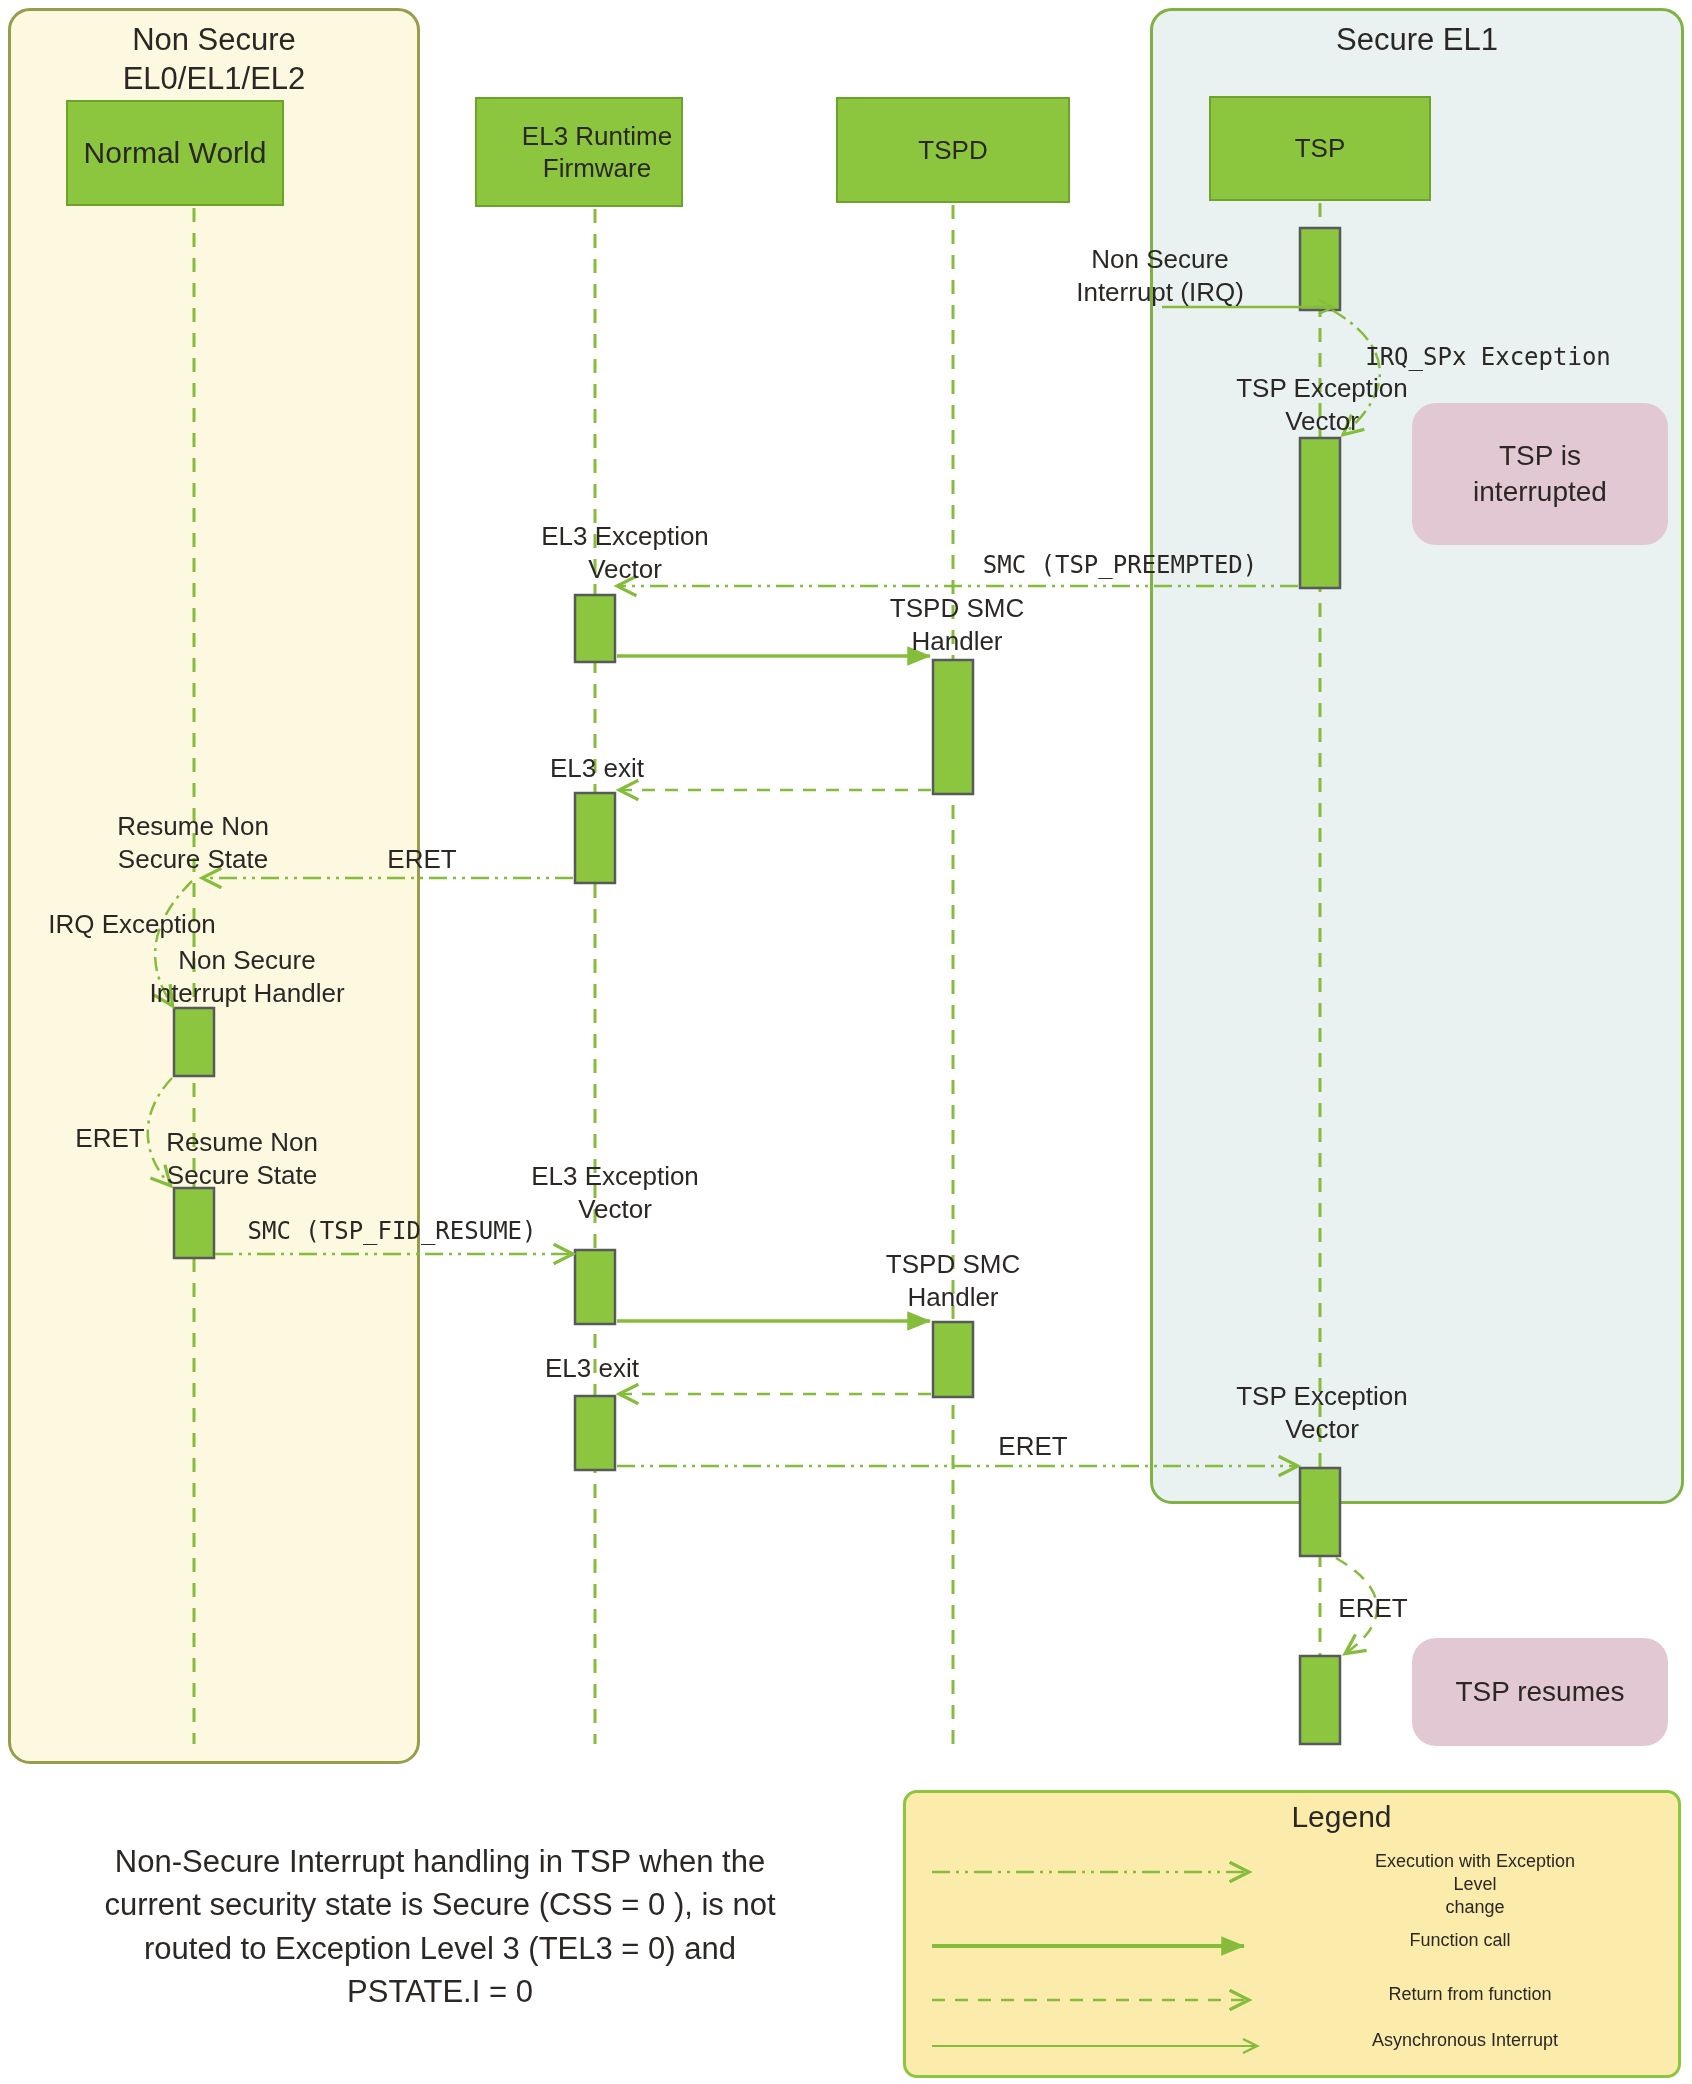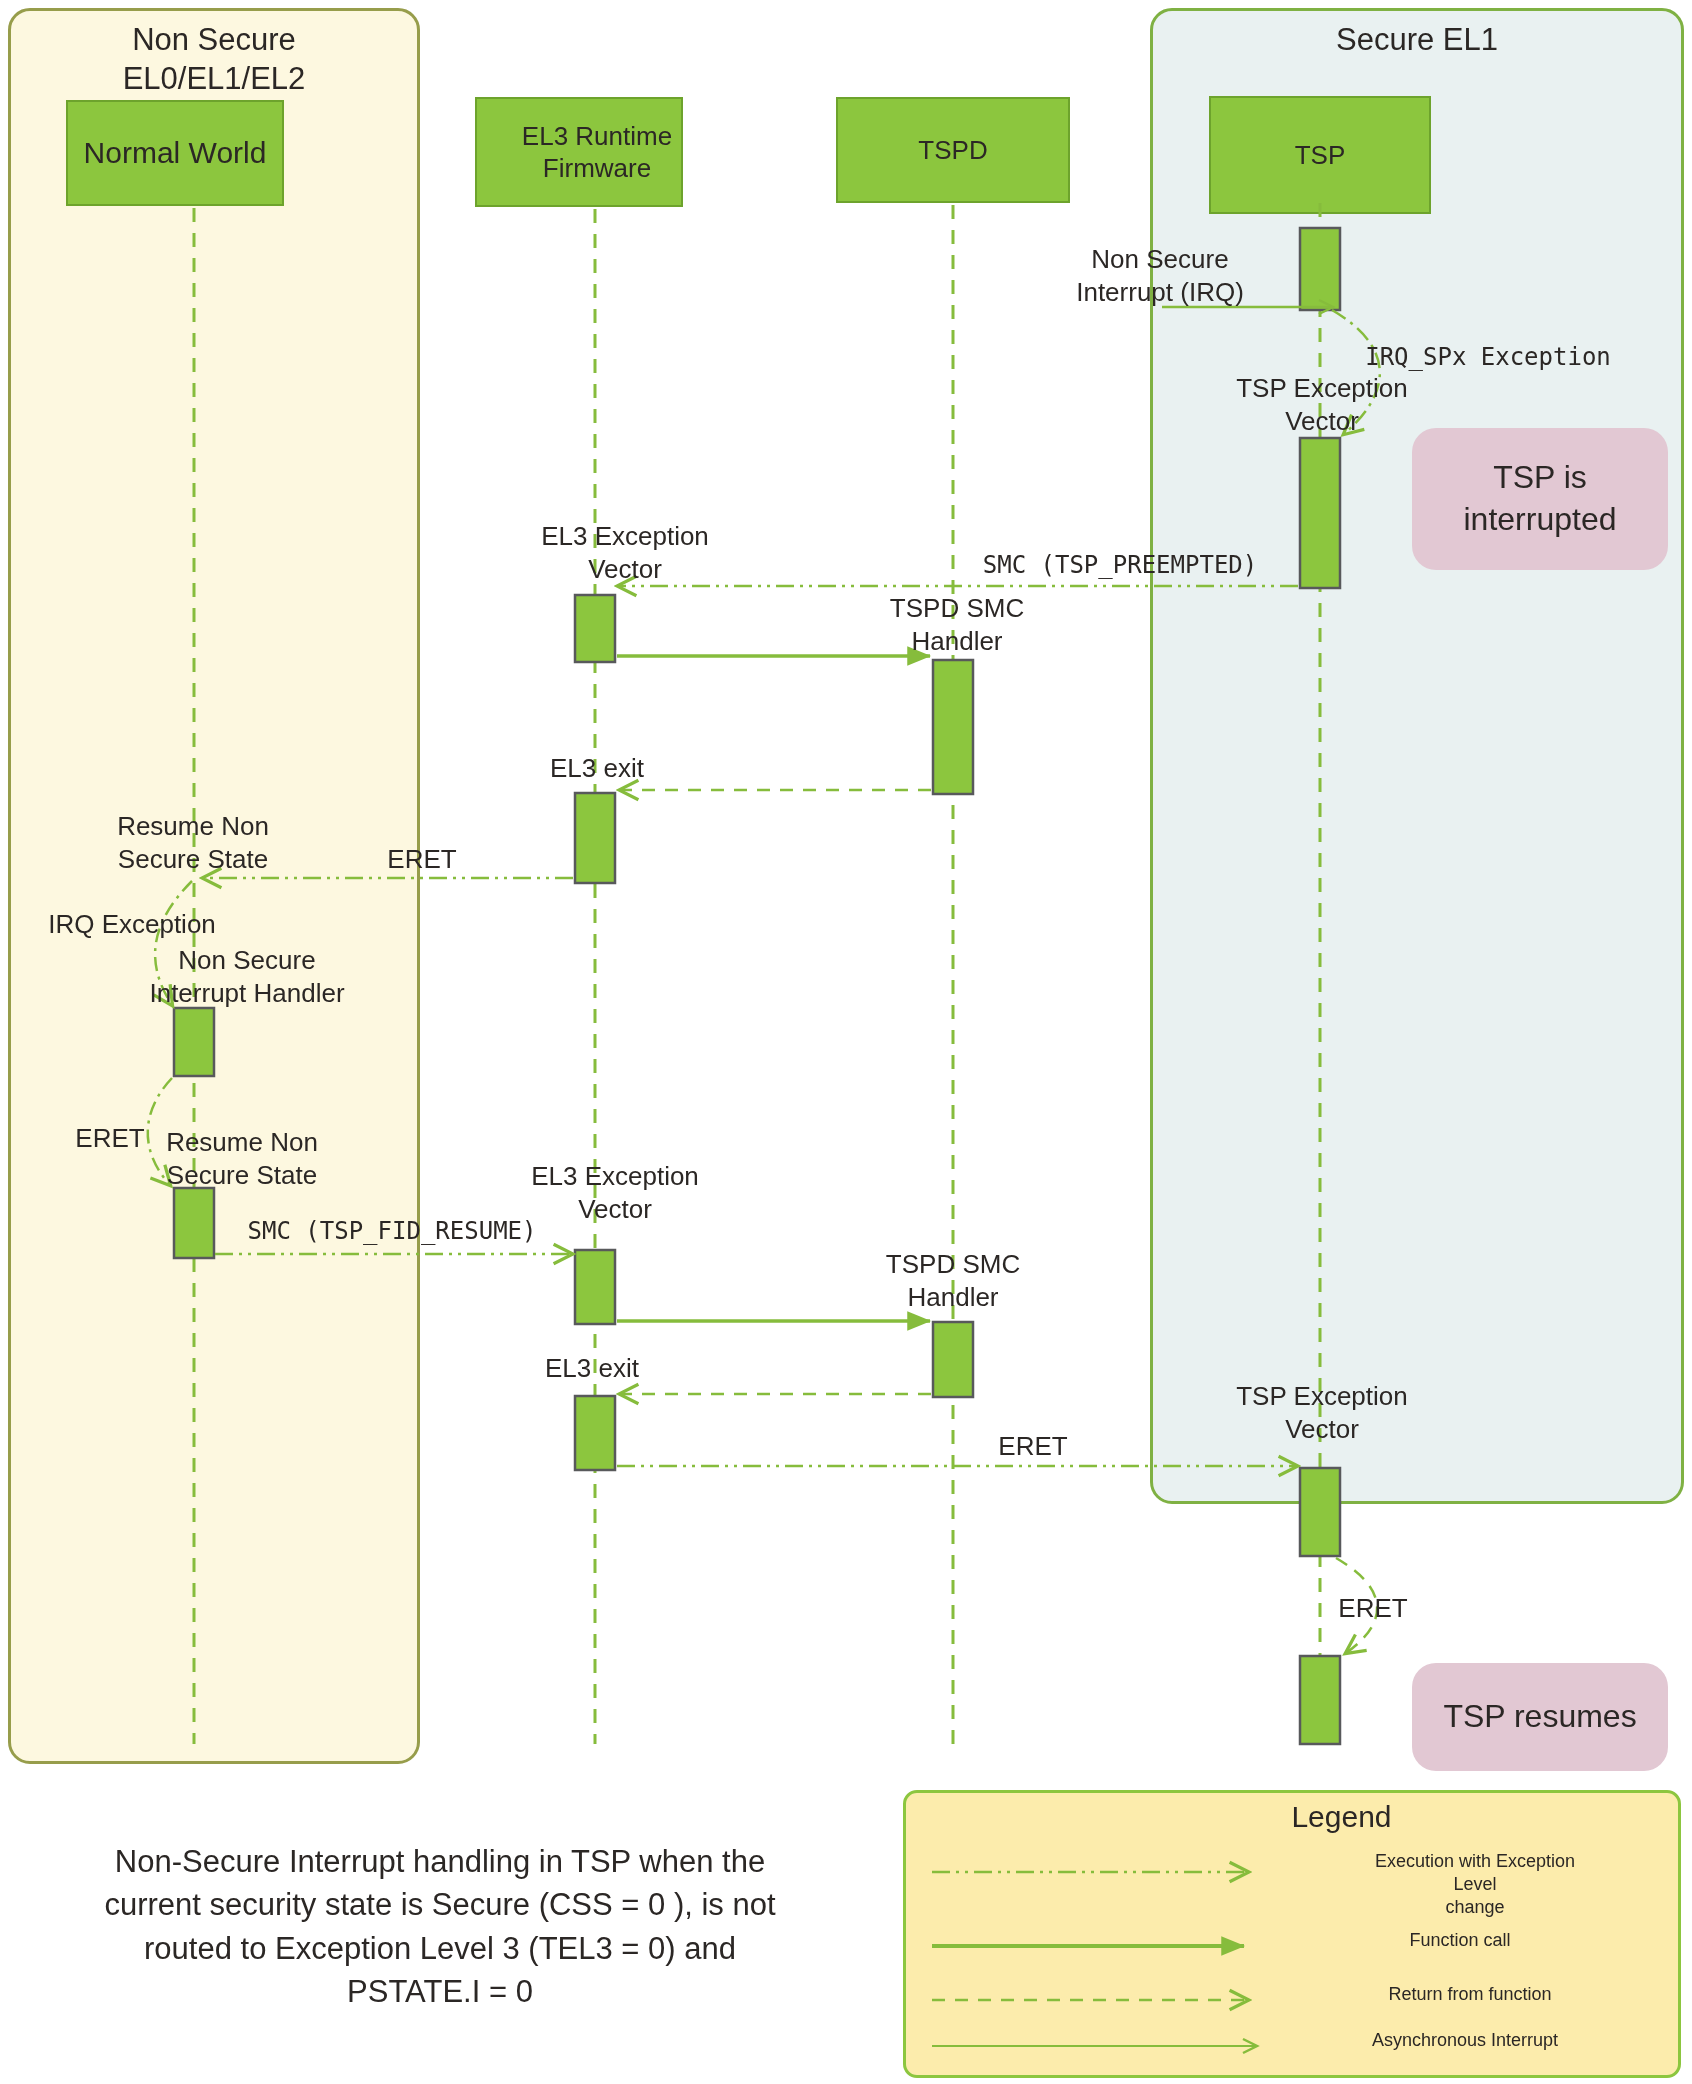--- a/index.html
+++ b/index.html
@@ -16,31 +16,31 @@
   .lane-sel1     { left:1150px;top:8px; width:534px;  height:1496px; background:#e9f1f1; }
   .lane-title { position:absolute; top:10px; left:0; width:100%; text-align:center;
     font-size:31px; line-height:1.25; white-space:pre-line; }
 
   .actor { position:absolute; background:#8cc63e; border:2px solid #6da32c; z-index:2;
     display:flex; align-items:center; justify-content:center; text-align:center;
     white-space:pre-line; font-size:26px; line-height:1.25; }
   .actor-nw  { left:66px;   top:100px; width:218px; height:106px; font-size:30px; }
   .actor-el3 { left:475px;  top:97px;  width:208px; height:110px;padding-left:36px; }
   .actor-tspd{ left:836px;  top:97px;  width:234px; height:106px; }
-  .actor-tsp { left:1209px; top:96px;  width:222px; height:118px; }
+  .actor-tsp { left:1209px; top:96px;  width:222px; height:105px; }
 
   svg#diagram { position:absolute; left:0; top:0; z-index:3; pointer-events:none; }
 
   .lbl { position:absolute; transform:translateX(-50%); text-align:center;
     white-space:pre-line; font-size:26px; line-height:1.27; z-index:4; }
   .mono { font-family:"DejaVu Sans Mono", monospace; font-size:24px; white-space:pre; }
 
   .note { position:absolute; background:#e2c8d3; border-radius:24px; z-index:1;
     display:flex; align-items:center; justify-content:center; text-align:center;
-    white-space:pre-line; font-size:32px; line-height:1.3;margin-top:25px; }
+    white-space:pre-line; font-size:28px; line-height:1.3; }
   .note-1 { left:1412px; top:403px;  width:256px; height:142px; }
   .note-2 { left:1412px; top:1638px; width:256px; height:108px; }
 
   .caption { position:absolute; left:60px; top:1840px; width:760px; text-align:center;
     white-space:pre-line; font-size:31px; line-height:1.4; z-index:1; }
 
   .legend-box { position:absolute; left:903px; top:1790px; width:778px; height:288px;
     background:#fcecac; border:3px solid #8cc63f; border-radius:14px; z-index:1; }
   .legend-title { position:absolute; left:903px; top:1800px; width:877px; text-align:center;
     font-size:30px; z-index:4; }

